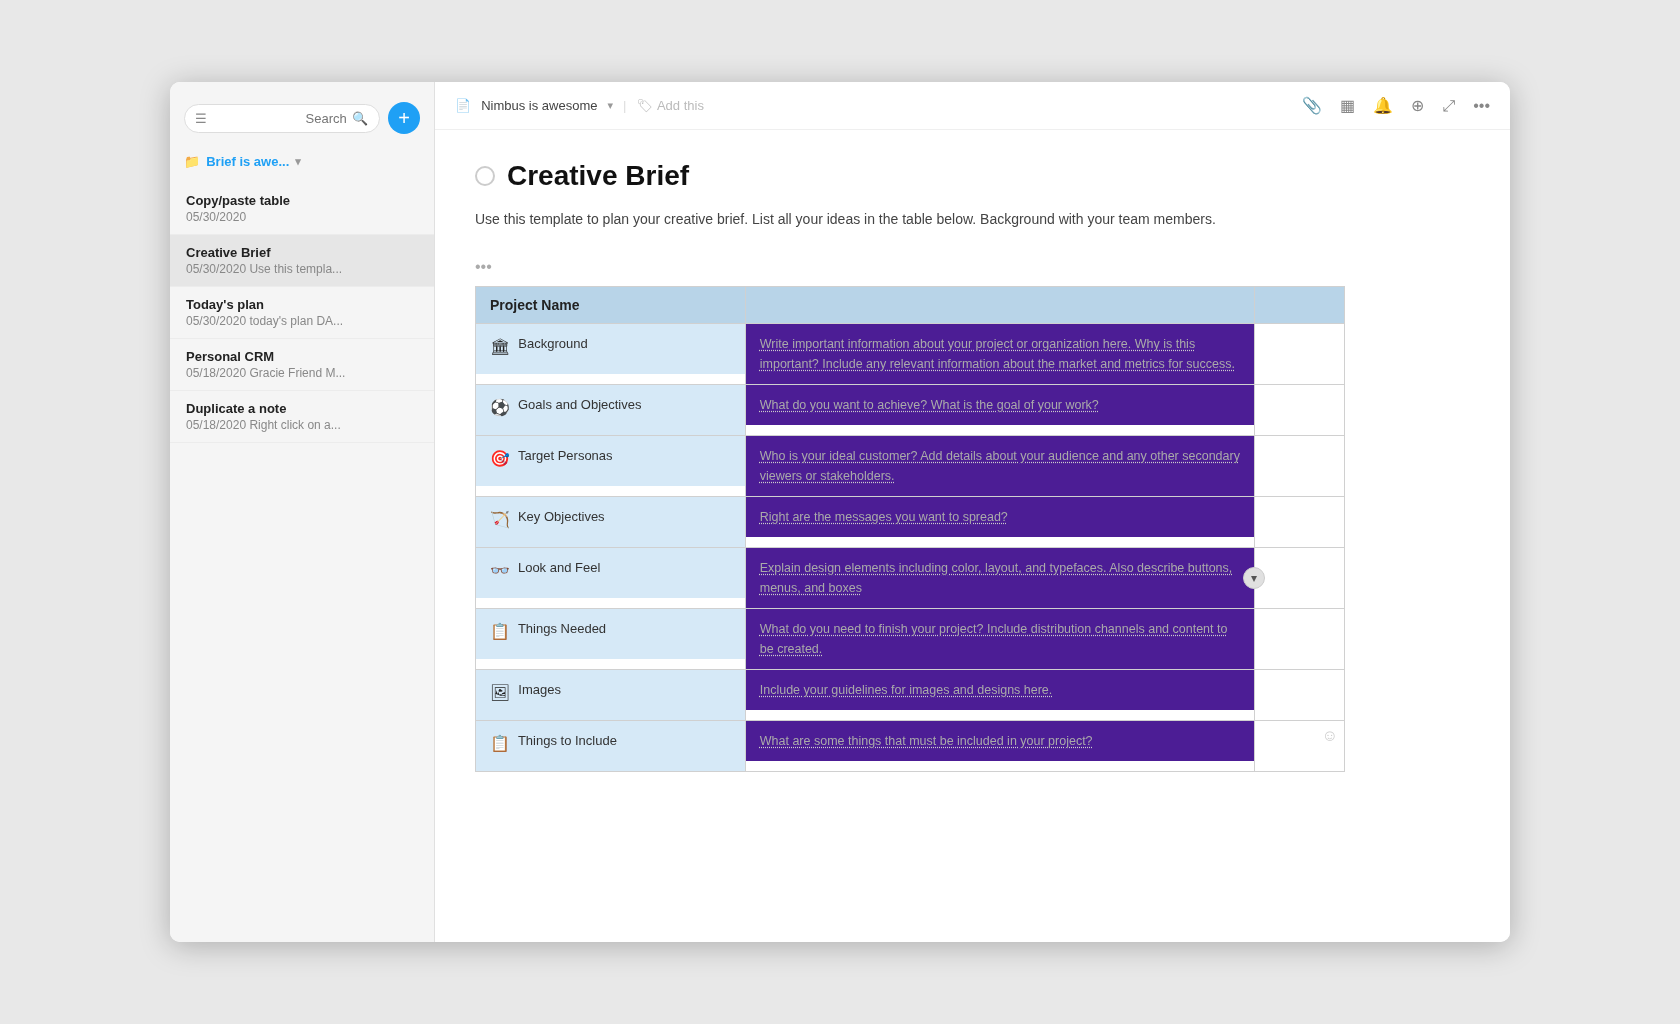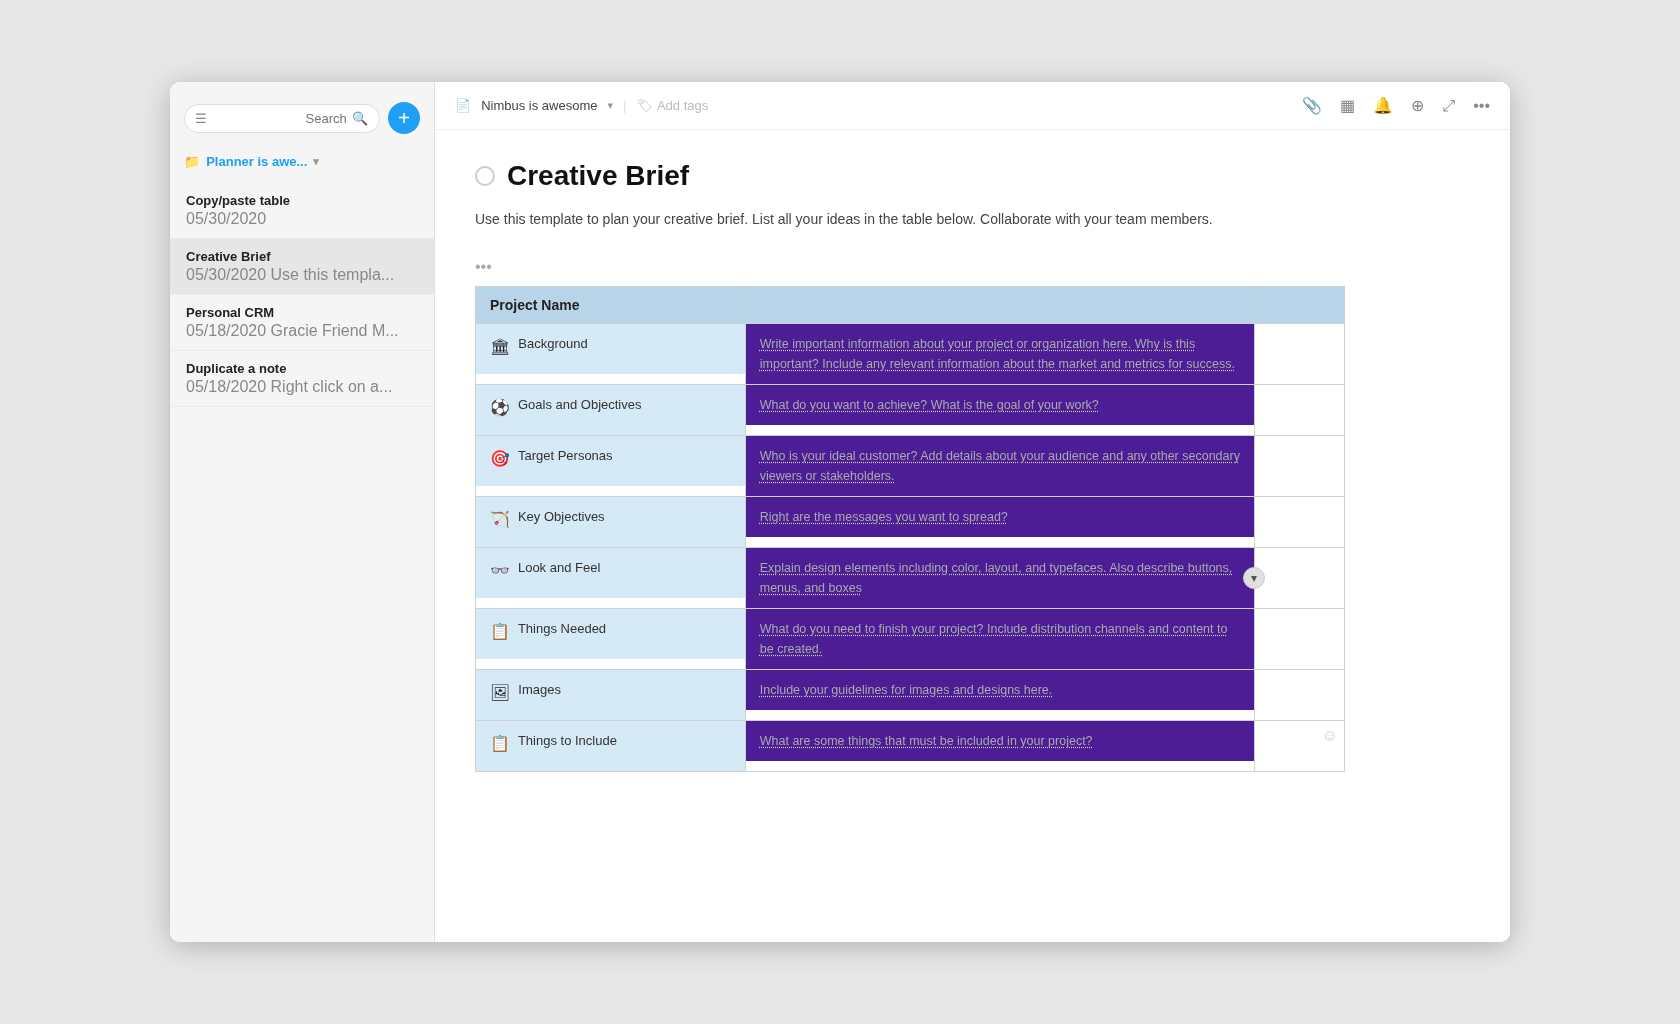--- a/index.html
+++ b/index.html
@@ -96,21 +96,21 @@
       border-bottom: 1px solid #ececec;
     }
     .sidebar-item.active { background: #e6e6e6; }
     .sidebar-item-title {
       font-size: 13px;
       font-weight: 700;
       color: #222;
       margin-bottom: 2px;
     }
     .sidebar-item-sub {
-      font-size: 16px;
+      font-size: 12px;
       color: #888;
       white-space: nowrap;
       overflow: hidden;
       text-overflow: ellipsis;
     }
 
     
     .main {
       flex: 1;
       display: flex;
@@ -296,33 +296,37 @@
       <div class="search-bar">
         <span class="filter-icon">☰</span>
         <input type="text" placeholder="Search" style="">
         <span class="search-icon-wrap">🔍</span>
       </div>
       <button class="add-btn">+</button>
     </div>
 
     <div class="workspace-header">
       <span class="folder-icon">📁</span>
-      <span>Planner is awe...</span>
+      <span>Brief is awe...</span>
       <span class="chevron">▾</span>
     </div>
 
     <div class="sidebar-items">
 
     <div class="sidebar-item">
       <div class="sidebar-item-title">Copy/paste table</div>
       <div class="sidebar-item-sub">05/30/2020</div>
     </div>
         <div class="sidebar-item active">
       <div class="sidebar-item-title">Creative Brief</div>
       <div class="sidebar-item-sub">05/30/2020 Use this templa...</div>
+    </div>
+        <div class="sidebar-item">
+      <div class="sidebar-item-title">Today's plan</div>
+      <div class="sidebar-item-sub">05/30/2020 today's plan DA...</div>
     </div>
         <div class="sidebar-item">
       <div class="sidebar-item-title">Personal CRM</div>
       <div class="sidebar-item-sub">05/18/2020 Gracie Friend M...</div>
     </div>
         <div class="sidebar-item">
       <div class="sidebar-item-title">Duplicate a note</div>
       <div class="sidebar-item-sub">05/18/2020 Right click on a...</div>
     </div>
       </div>
@@ -330,40 +334,40 @@
 
   <div class="main">
     <div class="top-bar">
       <div class="top-bar-left">
         <span class="folder-icon">📄</span>
         <span class="breadcrumb-name">Nimbus is awesome</span>
         <span class="breadcrumb-chevron">▾</span>
         <span style="color:#ddd">|</span>
         <div class="add-tag">
           <span>🏷</span>
-          <span>Add tags</span>
+          <span>Add this</span>
         </div>
       </div>
       <div class="top-bar-right">
         <span>📎</span>
         <span>▦</span>
         <span>🔔</span>
         <span>⊕</span>
         <span>⤢</span>
         <span>•••</span>
       </div>
     </div>
 
     <div class="content">
       <div class="doc-title-row">
         <button class="circle-btn"></button>
         <h1 class="doc-title">Creative Brief</h1>
       </div>
 
-      <p class="doc-description">Use this template to plan your creative brief. List all your ideas in the table below. Collaborate with your team members.</p>
+      <p class="doc-description">Use this template to plan your creative brief. List all your ideas in the table below. Background with your team members.</p>
 
       <div class="more-btn">
         <span>•••</span>
       </div>
 
       <div class="table-wrap">
         <table>
           <thead>
             <tr class="header-row">
               <td class="col-label">

